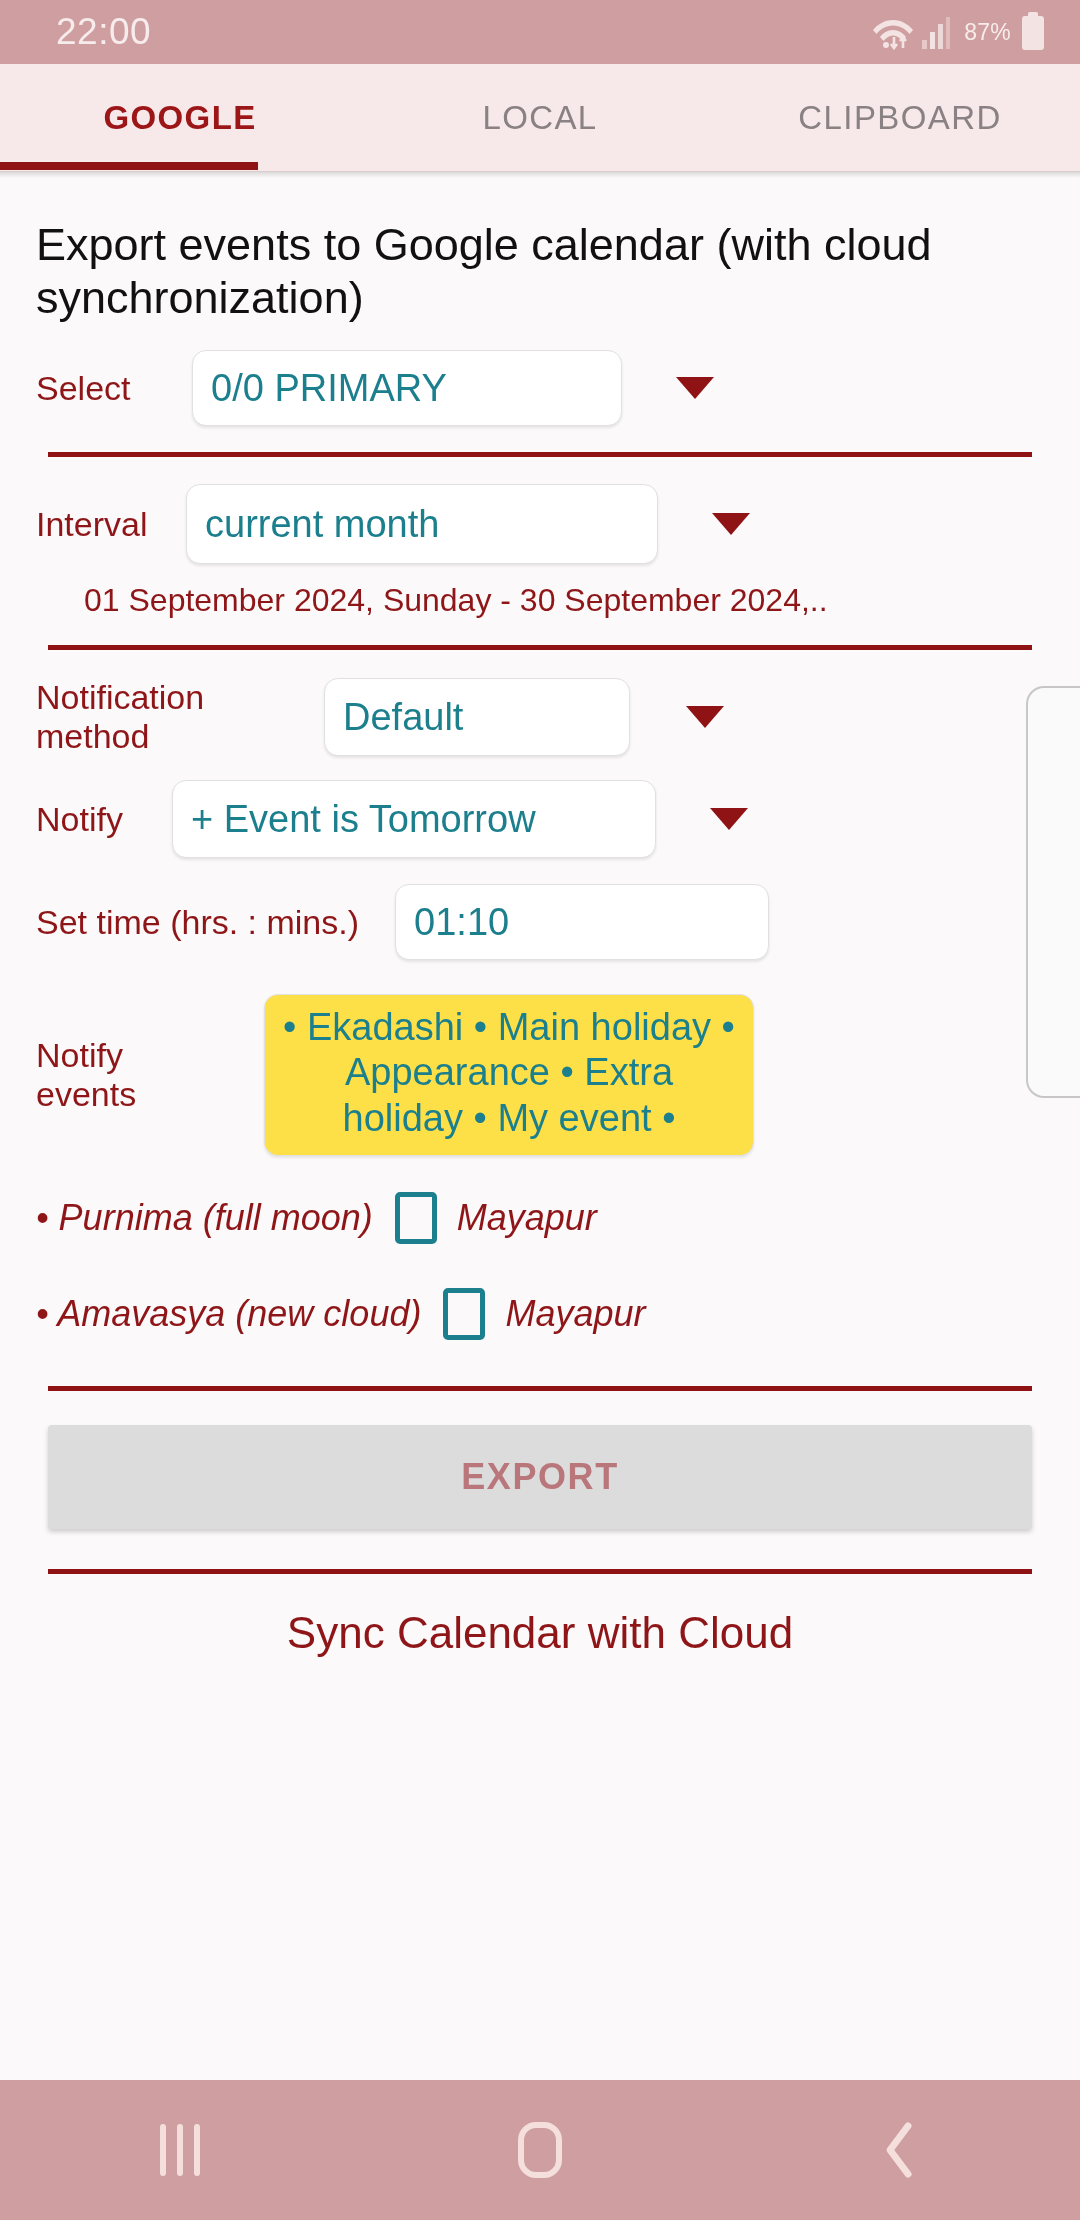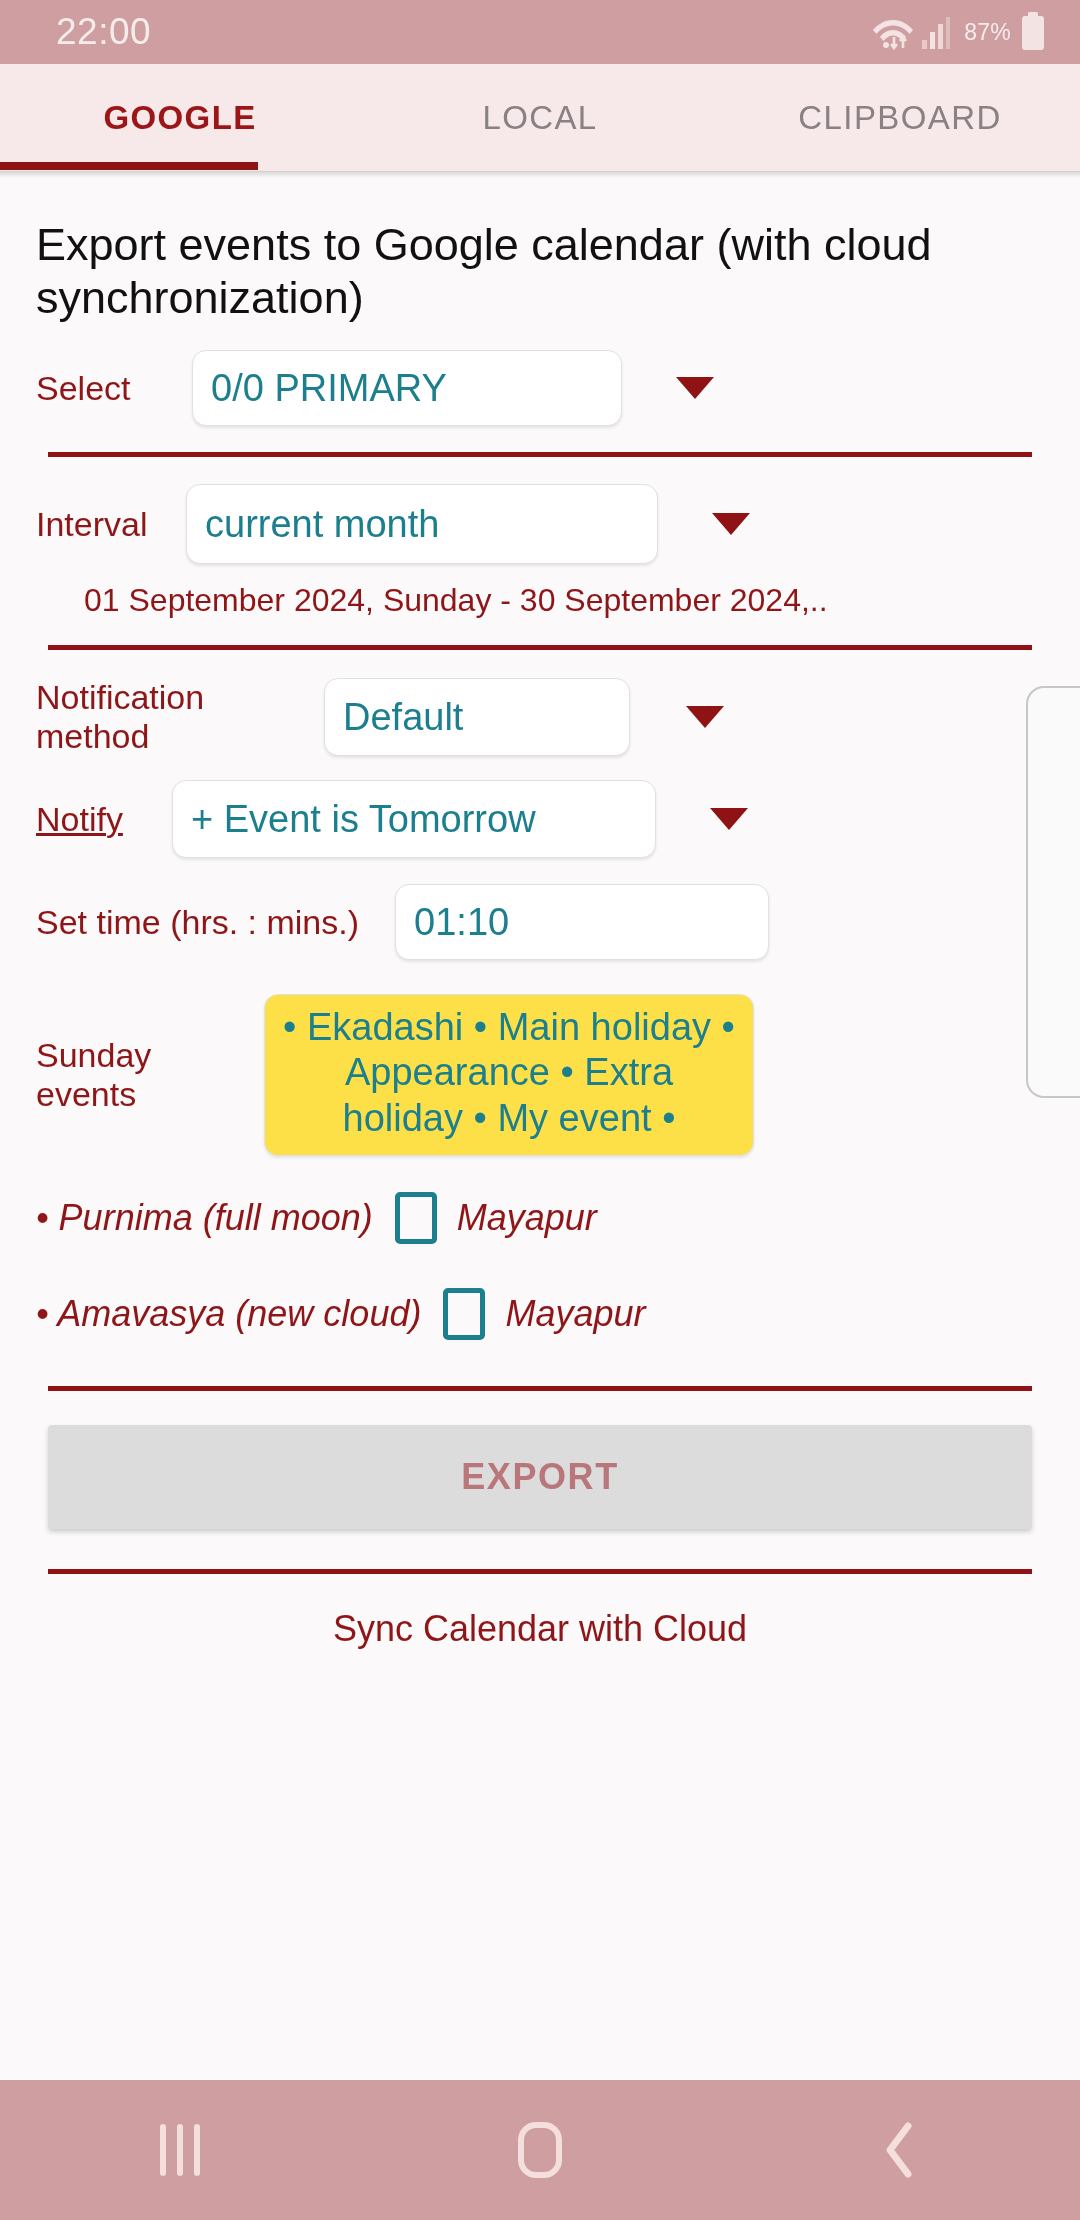--- a/index.html
+++ b/index.html
@@ -176,21 +176,21 @@
   .notif-row .label { width: 276px; }
   .notif-row .field {
     width: 306px;
     height: 78px;
     margin-left: 12px;
   }
   .notif-row .caret { margin-left: 56px; }
 
   
   .notify-row { margin-top: 24px; }
-  .notify-row .label { width: 106px; text-decoration: underline; }
+  .notify-row .label { width: 106px; }
   .notify-row .field {
     width: 484px;
     height: 78px;
     margin-left: 30px;
   }
   .notify-row .caret { margin-left: 54px; }
 
   
   .settime-row { margin-top: 26px; }
   .settime-row .label { font-size: 34px; }
@@ -263,21 +263,21 @@
     display: flex;
     align-items: center;
     justify-content: center;
   }
 
   .divider-sync { margin-top: 40px; }
 
   .sync-link {
     text-align: center;
     color: #8f1618;
-    font-size: 36px;
+    font-size: 44px;
     padding-top: 34px;
   }
 
   
   .ghost-field {
     position: absolute;
     right: -26px;
     top: 508px;
     width: 80px;
     height: 412px;
@@ -392,21 +392,21 @@
       <div class="field">+ Event is Tomorrow</div>
       <div class="caret"></div>
     </div>
 
     <div class="row settime-row">
       <div class="label">Set time (hrs. : mins.)</div>
       <div class="field">01:10</div>
     </div>
 
     <div class="events-row">
-      <div class="label">Sunday events</div>
+      <div class="label">Notify events</div>
       <div class="events-box">• Ekadashi • Main holiday • Appearance • Extra holiday • My event •</div>
     </div>
 
     <div class="check-row first">
       <div class="check-text">• Purnima (full moon)</div>
       <div class="checkbox"></div>
       <div class="check-text">Mayapur</div>
     </div>
 
     <div class="check-row second">

